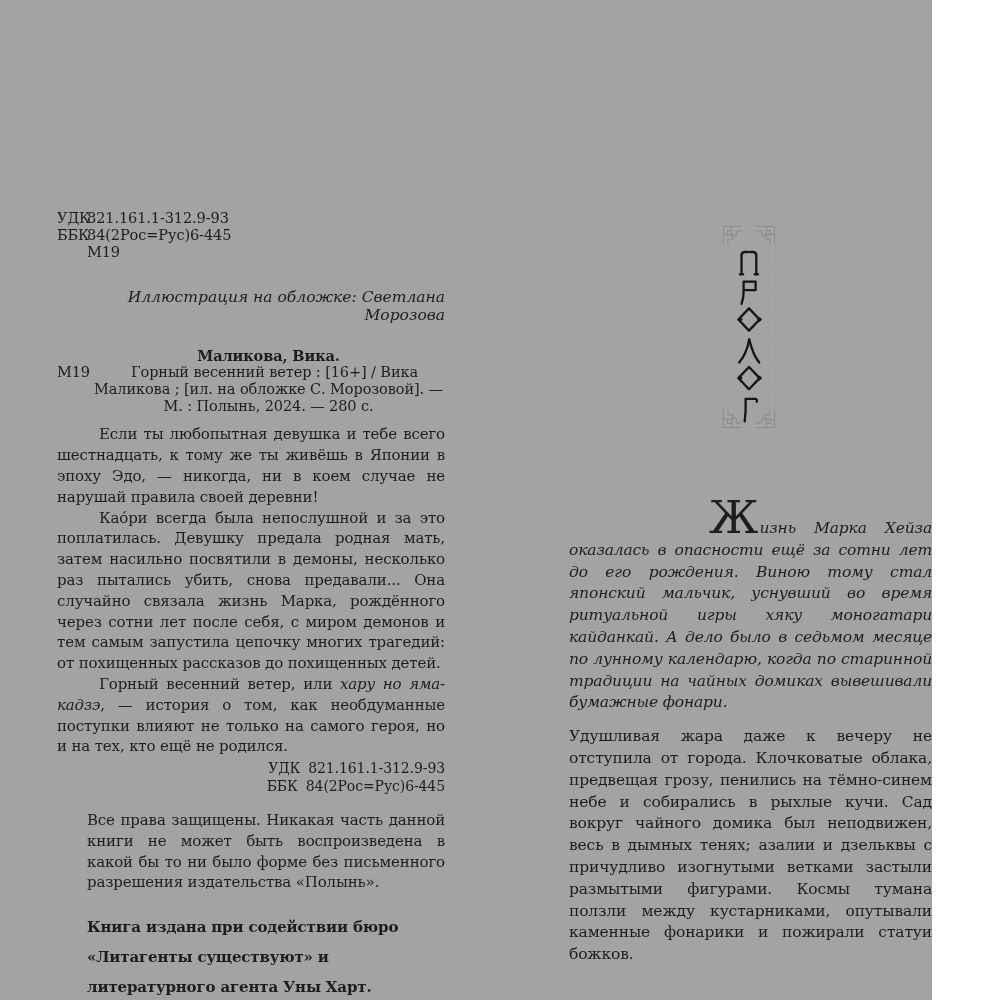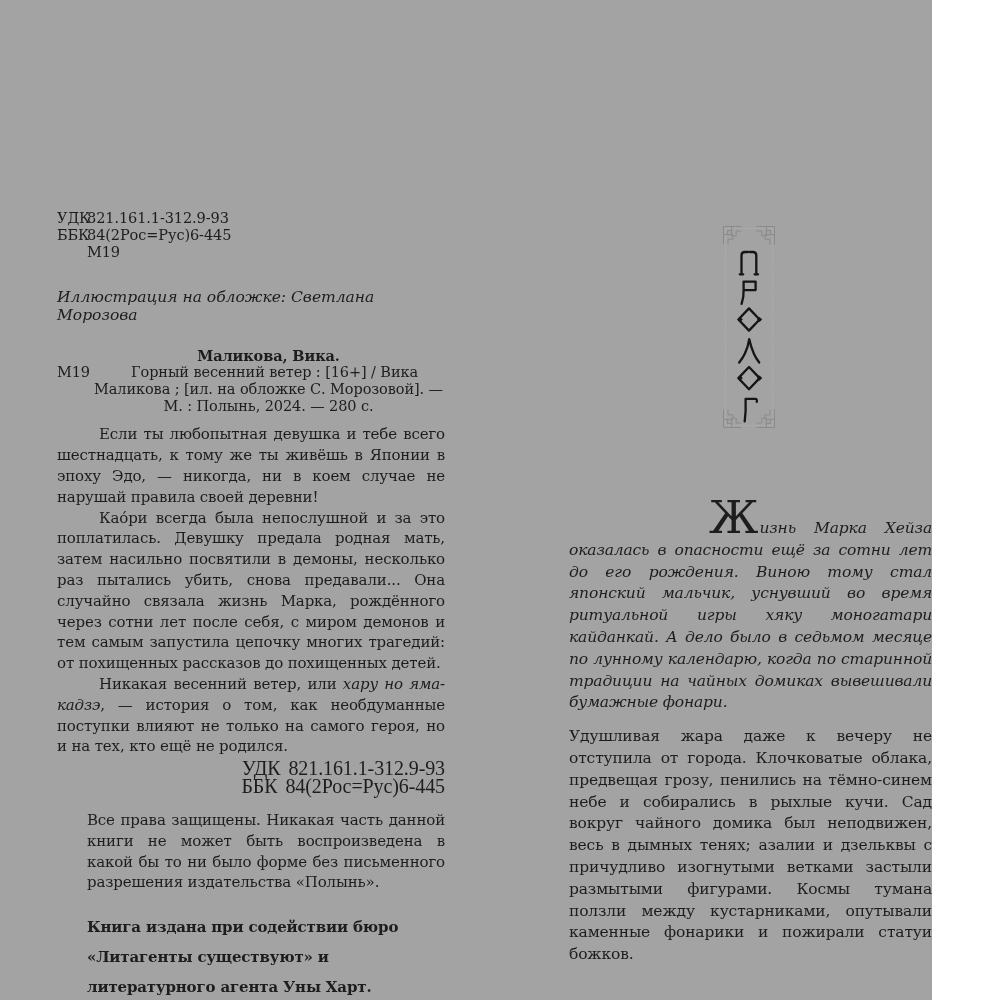--- a/index.html
+++ b/index.html
@@ -38,21 +38,21 @@
     letter-spacing: -0.1px;
   }
   .cat-row { white-space: nowrap; }
   .cat-label {
     display: inline-block;
     width: 30px;
   }
 
   .cover-credit {
     margin: 26px 0 0 0;
-    text-align: left;
+    text-align: right;
     font-style: italic;
     font-size: 15.5px;
     line-height: 18px;
   }
 
   
   .catalog-card {
     position: relative;
     margin-top: 23px;
     padding-left: 35px;
@@ -77,25 +77,24 @@
     text-align: justify;
     letter-spacing: -0.15px;
   }
   .annotation p {
     margin: 0;
     text-indent: 42px;
   }
 
   .cat-bottom {
     margin-top: 3px;
-    font-size: 20px;
+    font-size: 14px;
     line-height: 17.4px;
     text-align: right;
     letter-spacing: -0.1px;
-    font-family: Liberation Serif, serif;
   }
   .cat-bottom .cbv { margin-left: 8px; }
 
   .rights {
     margin: 15px 0 0 30px;
     font-size: 15px;
     line-height: 20.8px;
     text-align: justify;
     letter-spacing: -0.15px;
   }
@@ -174,21 +173,21 @@
 
     <div class="catalog-card">
       <span class="card-sign">М19</span>
       <p class="card-author">Маликова, Вика.</p>
       <p class="card-desc">Горный весенний ветер : [16+] / Вика Маликова ; [ил. на обложке С. Морозовой]. — М. : Полынь, 2024. — 280 с.</p>
     </div>
 
     <div class="annotation">
       <p>Если ты любопытная девушка и тебе всего шестнадцать, к тому же ты живёшь в Японии в эпоху Эдо, — никогда, ни в коем случае не нарушай правила своей деревни!</p>
       <p>Као́ри всегда была непослушной и за это поплатилась. Девушку предала родная мать, затем насильно посвятили в демоны, не­сколько раз пытались убить, снова предавали... Она случайно свя­зала жизнь Марка, рождённого через сотни лет после себя, с ми­ром демонов и тем самым запустила цепочку многих трагедий: от похищенных рассказов до похищенных детей.</p>
-      <p><span>Никакая весенний ветер, или </span><i>хару но яма-кадзэ</i><span>, — история о том, как необду­манные поступки влияют не только на самого героя, но и на тех, кто ещё не родился.</span></p>
+      <p><span>Горный весенний ветер, или </span><i>хару но яма-кадзэ</i><span>, — история о том, как необду­манные поступки влияют не только на самого героя, но и на тех, кто ещё не родился.</span></p>
     </div>
 
     <div class="cat-bottom">
       <div>
         <span>УДК</span><span class="cbv">821.161.1-312.9-93</span>
       </div>
       <div>
         <span>ББК</span><span class="cbv">84(2Рос=Рус)6-445</span>
       </div>
     </div>

